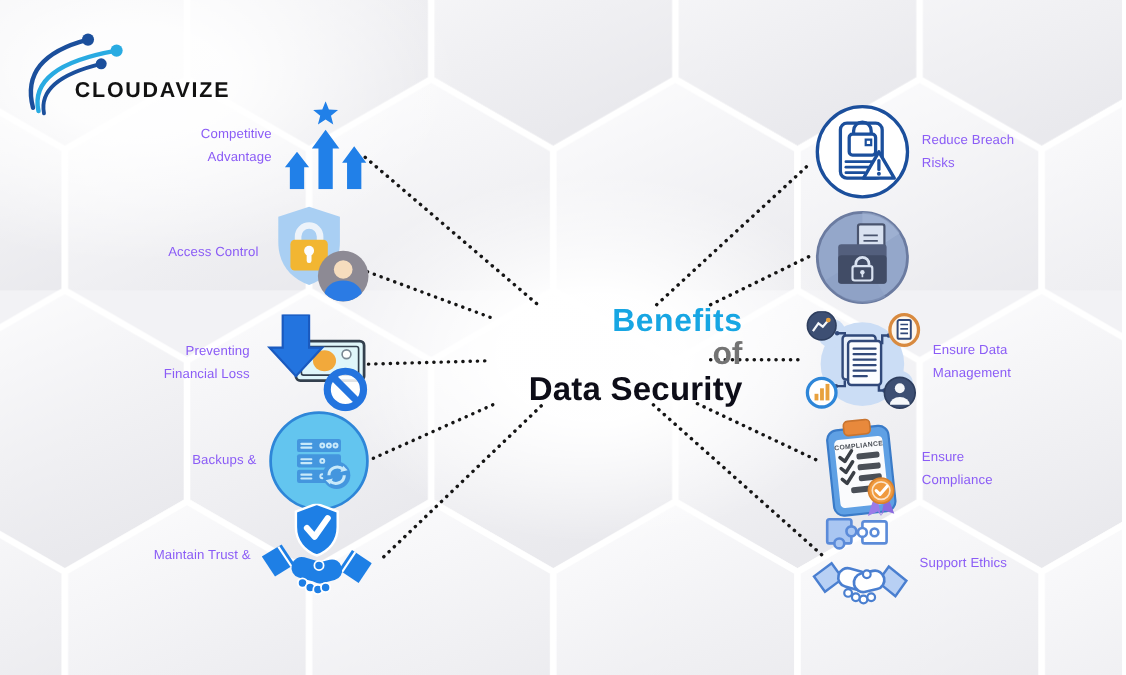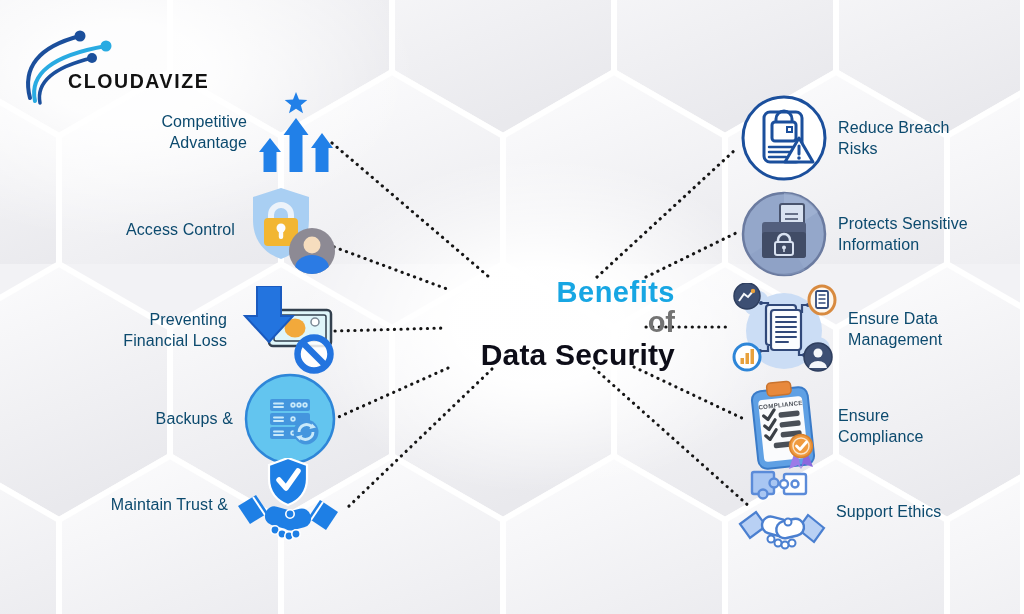--- a/index.html
+++ b/index.html
@@ -23,21 +23,21 @@
     position:absolute;left:415px;top:276px;width:260px;z-index:3;text-align:right;
     font-weight:bold;
   }
   .title .l1{font-size:29px;line-height:33px;color:#17A6E3;letter-spacing:.5px;}
   .title .l2{font-size:29px;line-height:27px;color:#737373;}
   .title .l3{font-size:30px;line-height:34px;color:#0D0D18;margin-top:2px;letter-spacing:.2px;}
   .item{
     position:absolute;z-index:3;display:flex;align-items:center;gap:10px;
   }
   .item .label{
-    flex:1;font-size:16px;line-height:21.5px;font-weight:500;color:#0c4a6e;letter-spacing:.1px;
+    flex:1;font-size:12px;line-height:21.5px;font-weight:500;color:#8b5cf6;letter-spacing:.1px;
   }
   .item .label span{display:block;}
   .item.left .label{text-align:right;}
   .item.right .label{text-align:left;}
   .icon{flex:0 0 auto;display:block;}
 </style>
 </head>
 <body>
 <div class="stage">
 
@@ -232,24 +232,20 @@
     <rect x="40" y="14" width="24" height="30" rx="2" fill="#D9E2F1" stroke="#49546E" stroke-width="2"></rect>
     <line x1="45" y1="24" x2="58" y2="24" stroke="#49546E" stroke-width="1.6"></line>
     <line x1="45" y1="29" x2="58" y2="29" stroke="#49546E" stroke-width="1.6"></line>
     <rect x="22" y="32" width="44" height="36" rx="3" fill="#535F7D"></rect>
     <rect x="22" y="42" width="44" height="26" rx="3" fill="#414C66"></rect>
     <path d="M38 52 v-2 a6 6 0 0 1 12 0 v2" fill="none" stroke="#D9E2F1" stroke-width="2.5"></path>
     <rect x="35" y="52" width="18" height="13" rx="2" fill="#414C66" stroke="#D9E2F1" stroke-width="2"></rect>
     <circle cx="44" cy="57.5" r="2" fill="#D9E2F1"></circle>
     <line x1="44" y1="59" x2="44" y2="62" stroke="#D9E2F1" stroke-width="1.5"></line>
   </svg>
-  <div class="label">
-    <span>Protects Sensitive</span>
-    <span>Information</span>
-  </div>
 </div>
 
 <div class="item right" style="left:730px;top:283px;width:262px;">
   <svg class="icon" width="108" height="92" viewBox="0 0 108 92">
     <circle cx="54" cy="48" r="38" fill="#CBDDF5"></circle>
     <circle cx="26" cy="20" r="13" fill="#CBDDF5"></circle>
     <circle cx="88" cy="66" r="12" fill="#CBDDF5"></circle>
     <g fill="none" stroke="#31497A" stroke-width="2.2">
       <path d="M31 20 h7 v8"></path>
           <path d="M78 22 h-6 v8"></path>

